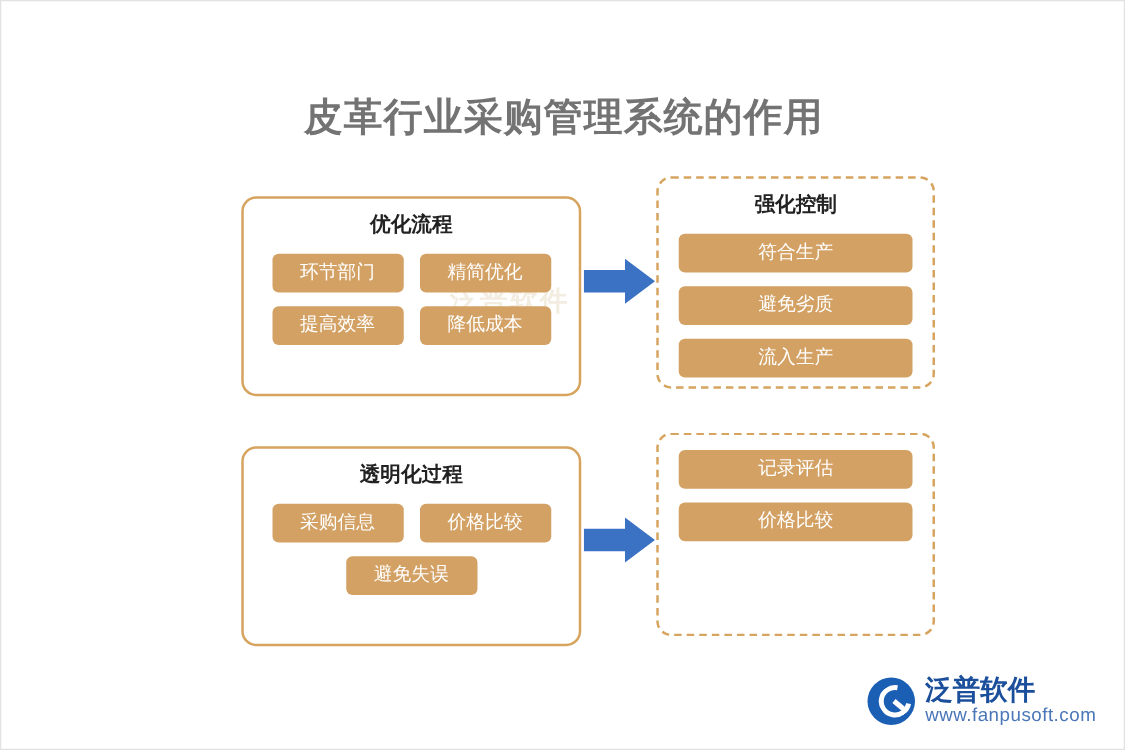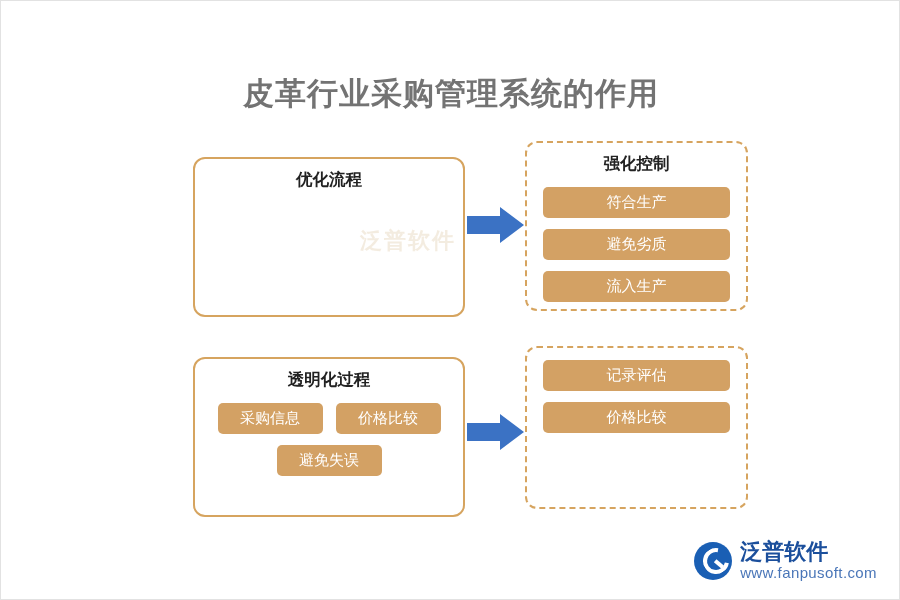--- a/index.html
+++ b/index.html
@@ -158,20 +158,26 @@
 <body>
 
 <div class="page">
 
   <div class="title">皮革行业采购管理系统的作用</div>
 
   <div class="watermark">泛普软件</div>
 
   <div class="group solid" style="left:192px; top:140px; width:272px; height:160px;margin-top:16px;">
     <div class="group-title">优化流程</div>
+    <div class="chips">
+      <div class="chip half">环节部门</div>
+      <div class="chip half">精简优化</div>
+      <div class="chip half">提高效率</div>
+      <div class="chip half">降低成本</div>
+    </div>
   </div>
 
   <div class="group dashed" style="left:524px; top:140px; width:223px; height:170px;">
     <div class="group-title">强化控制</div>
     <div class="chips">
       <div class="chip full">符合生产</div>
       <div class="chip full">避免劣质</div>
       <div class="chip full">流入生产</div>
     </div>
   </div>

